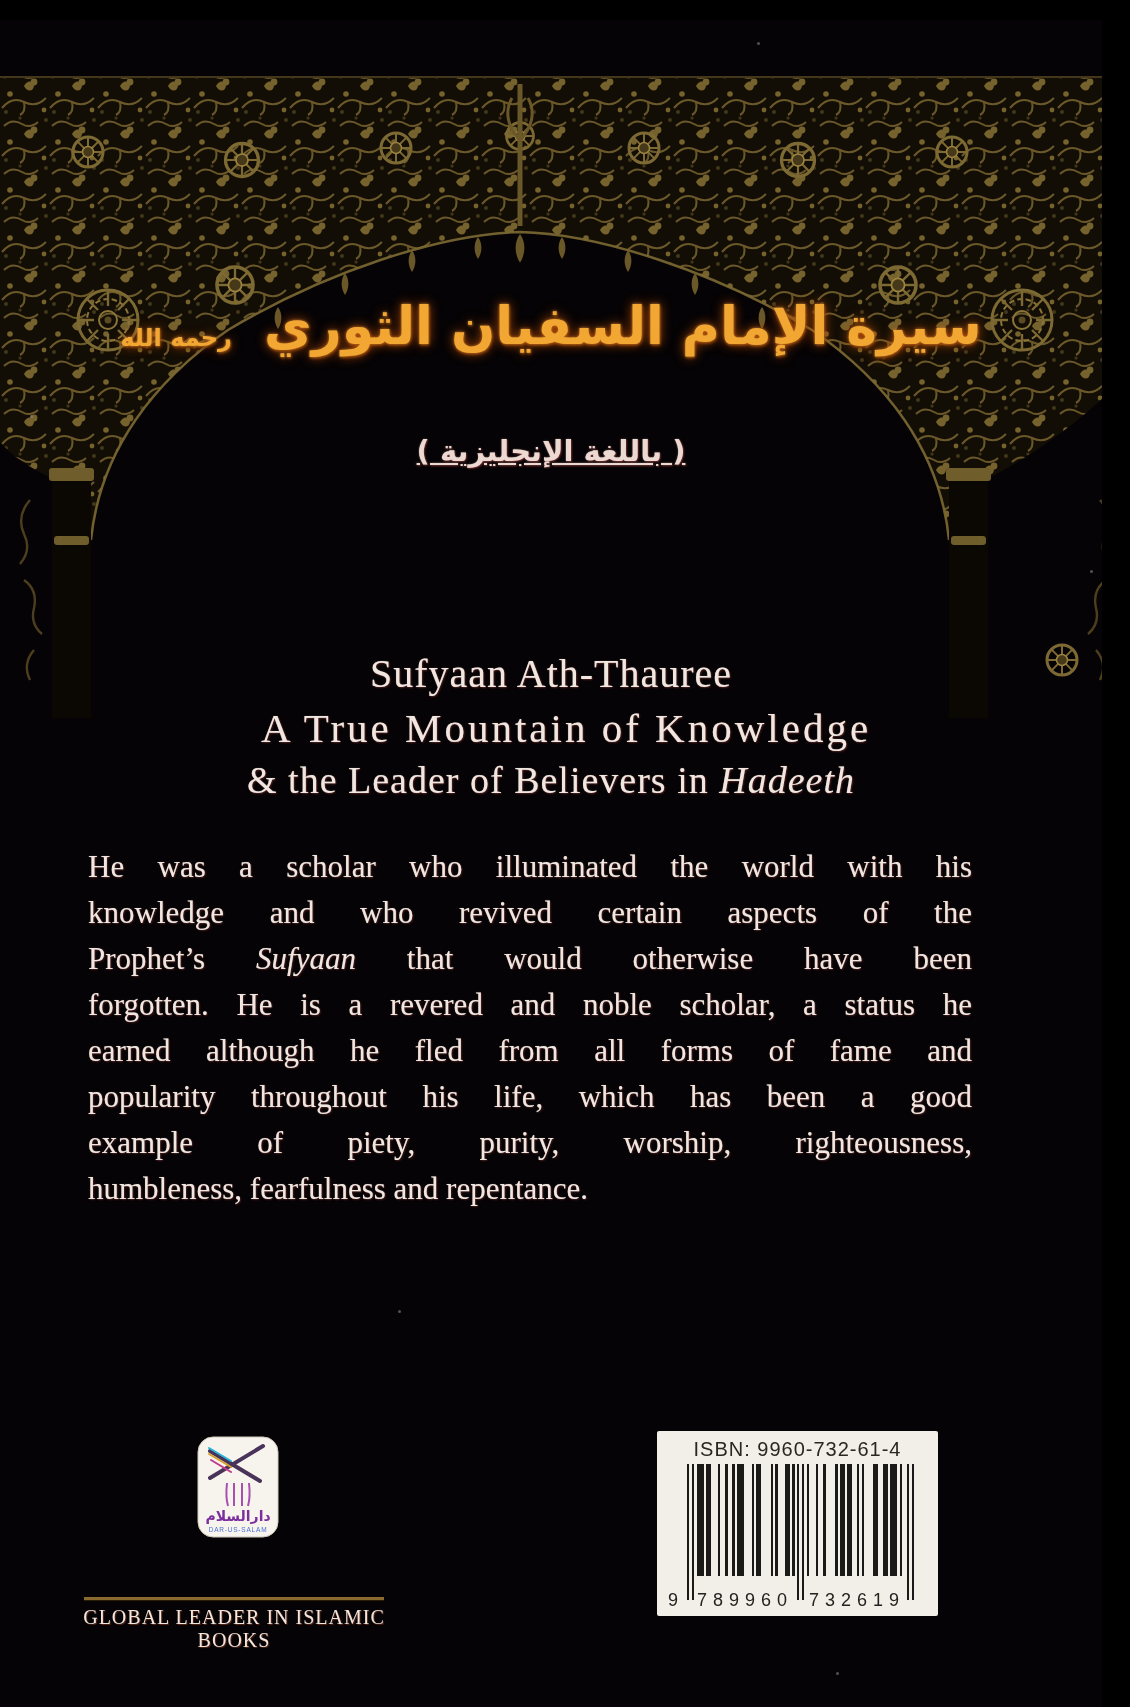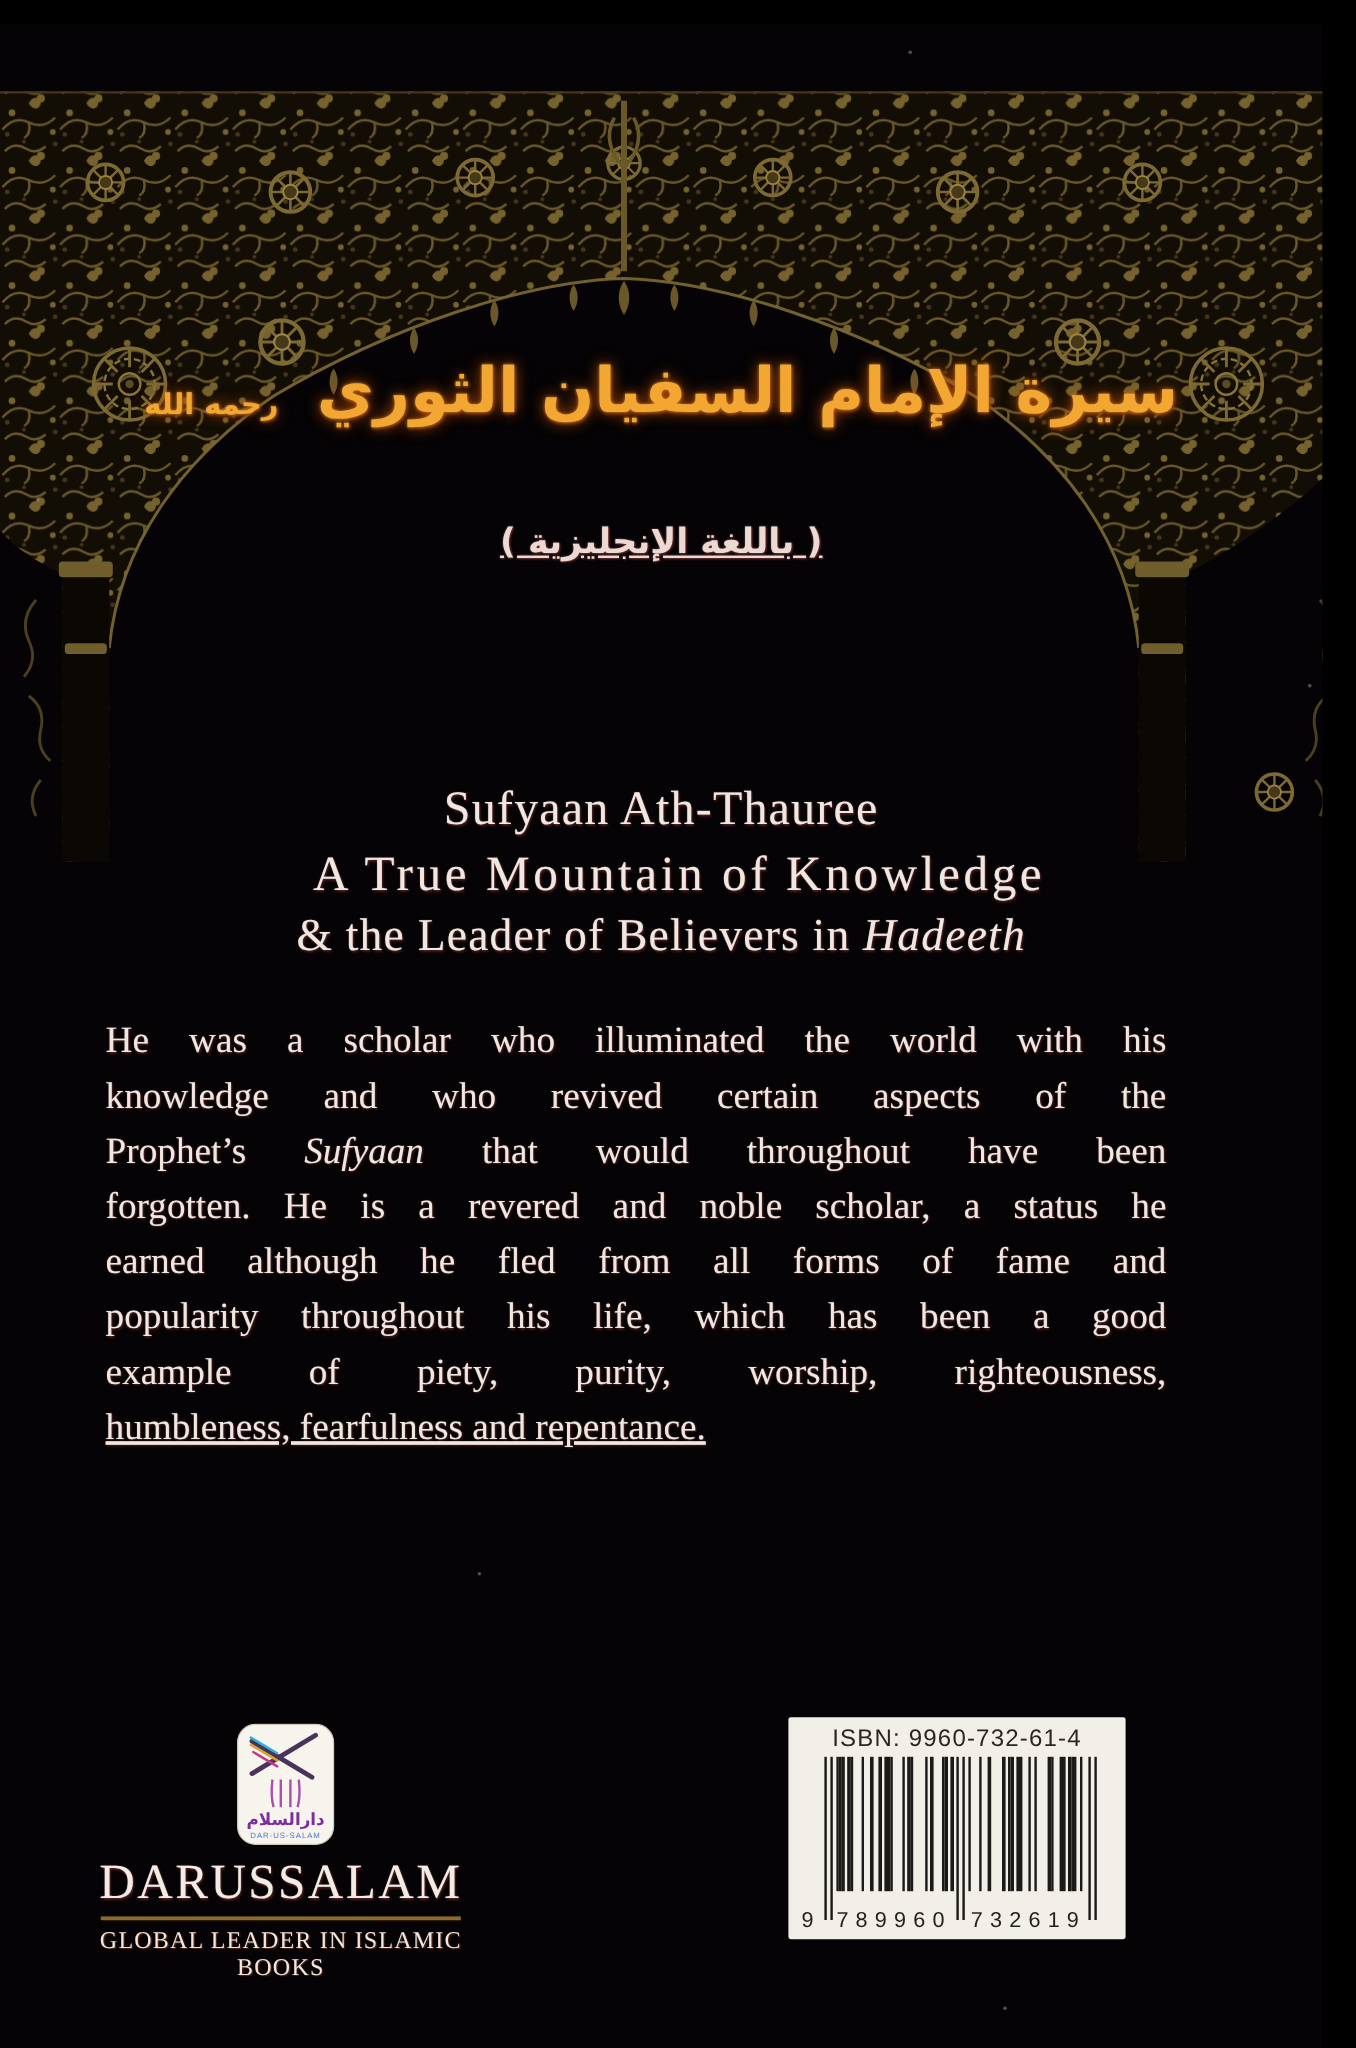--- a/index.html
+++ b/index.html
@@ -31,21 +31,21 @@
   .h1{top:630px;font-size:40px;font-weight:normal;letter-spacing:1px;}
   .h2{top:684px;font-size:41px;letter-spacing:3px;padding-left:15px;}
   .h3{top:738px;font-size:38px;letter-spacing:1px;}
   
   .para{
     position:absolute;left:88px;top:824px;width:884px;
     font-size:31px;color:var(--text-white,#efe7e0);
     text-shadow:1px 1px 2px rgba(165,55,55,.42),0 0 1px rgba(255,245,240,.45);
   }
   .pline{height:46px;line-height:46px;text-align:justify;text-align-last:justify;white-space:normal;}
-  .pline.last{text-align-last:left;text-decoration:underline;}
+  .pline.last{text-align-last:left;}
   
   .logo{position:absolute;left:197px;top:1416px;}
   .pubname{
     position:absolute;left:72px;top:1524px;width:324px;text-align:center;
     font-size:41px;letter-spacing:2px;color:#f3ece4;
     text-shadow:1px 1px 2px rgba(165,55,55,.5),0 0 1px rgba(255,245,240,.5);
   }
   .pubrule{position:absolute;left:84px;top:1577px;width:300px;height:3px;
     background:var(--rule-gold,#8a6a2e);box-shadow:0 1px 1px #2e2008;}
   .pubtag{
@@ -202,21 +202,21 @@
   </div>
   <div class="arabic-subtitle">( باللغة الإنجليزية )</div>
 
   <div class="h1">Sufyaan Ath-Thauree</div>
   <div class="h2">A True Mountain of Knowledge</div>
   <div class="h3"><span>&amp; the Leader of Believers in </span><i>Hadeeth</i></div>
 
   <div class="para">
     <div class="pline">He was a scholar who illuminated the world with his</div>
     <div class="pline">knowledge and who revived certain aspects of the</div>
-    <div class="pline"><span>Prophet’s </span><i>Sufyaan</i><span> that would throughout have been</span></div>
+    <div class="pline"><span>Prophet’s </span><i>Sufyaan</i><span> that would otherwise have been</span></div>
     <div class="pline">forgotten. He is a revered and noble scholar, a status he</div>
     <div class="pline">earned although he fled from all forms of fame and</div>
     <div class="pline">popularity throughout his life, which has been a good</div>
     <div class="pline">example of piety, purity, worship, righteousness,</div>
     <div class="pline last">humbleness, fearfulness and repentance.</div>
   </div>
 
   <svg class="logo" width="82" height="102" viewBox="0 0 82 102">
     <rect x="1" y="1" width="80" height="100" rx="15" fill="#f7f4ee" stroke="#cfc8bb" stroke-width="1"></rect>
     <g stroke-linecap="round" fill="none">
@@ -229,21 +229,20 @@
     <g stroke="#a84fb0" stroke-width="2" fill="none">
       <path d="M30,47 C29,56 29,63 31,70"></path>
       <path d="M52,47 C53,56 53,63 51,70"></path>
       <path d="M37,47 V70"></path>
       <path d="M45,47 V70"></path>
     </g>
     <text x="41" y="85" text-anchor="middle" font-size="14" font-weight="bold" fill="#7b2f9e" font-family="DejaVu Sans, sans-serif">دارالسلام</text>
     <text x="41" y="96" text-anchor="middle" font-size="6.5" letter-spacing="0.8" fill="#4a6fd4" font-family="Liberation Sans, sans-serif">DAR-US-SALAM</text>
   </svg>
 
-  <div class="pubname">DARUSSALAM</div>
   <div class="pubrule"></div>
   <div class="pubtag">GLOBAL LEADER IN ISLAMIC BOOKS</div>
 
   <div class="barcode">
     <div class="isbn">ISBN: 9960-732-61-4</div>
     <div class="bars">
         <span class="m b g"></span>
         <span class="m g"></span>
         <span class="m b g"></span>
         <span class="m"></span>

